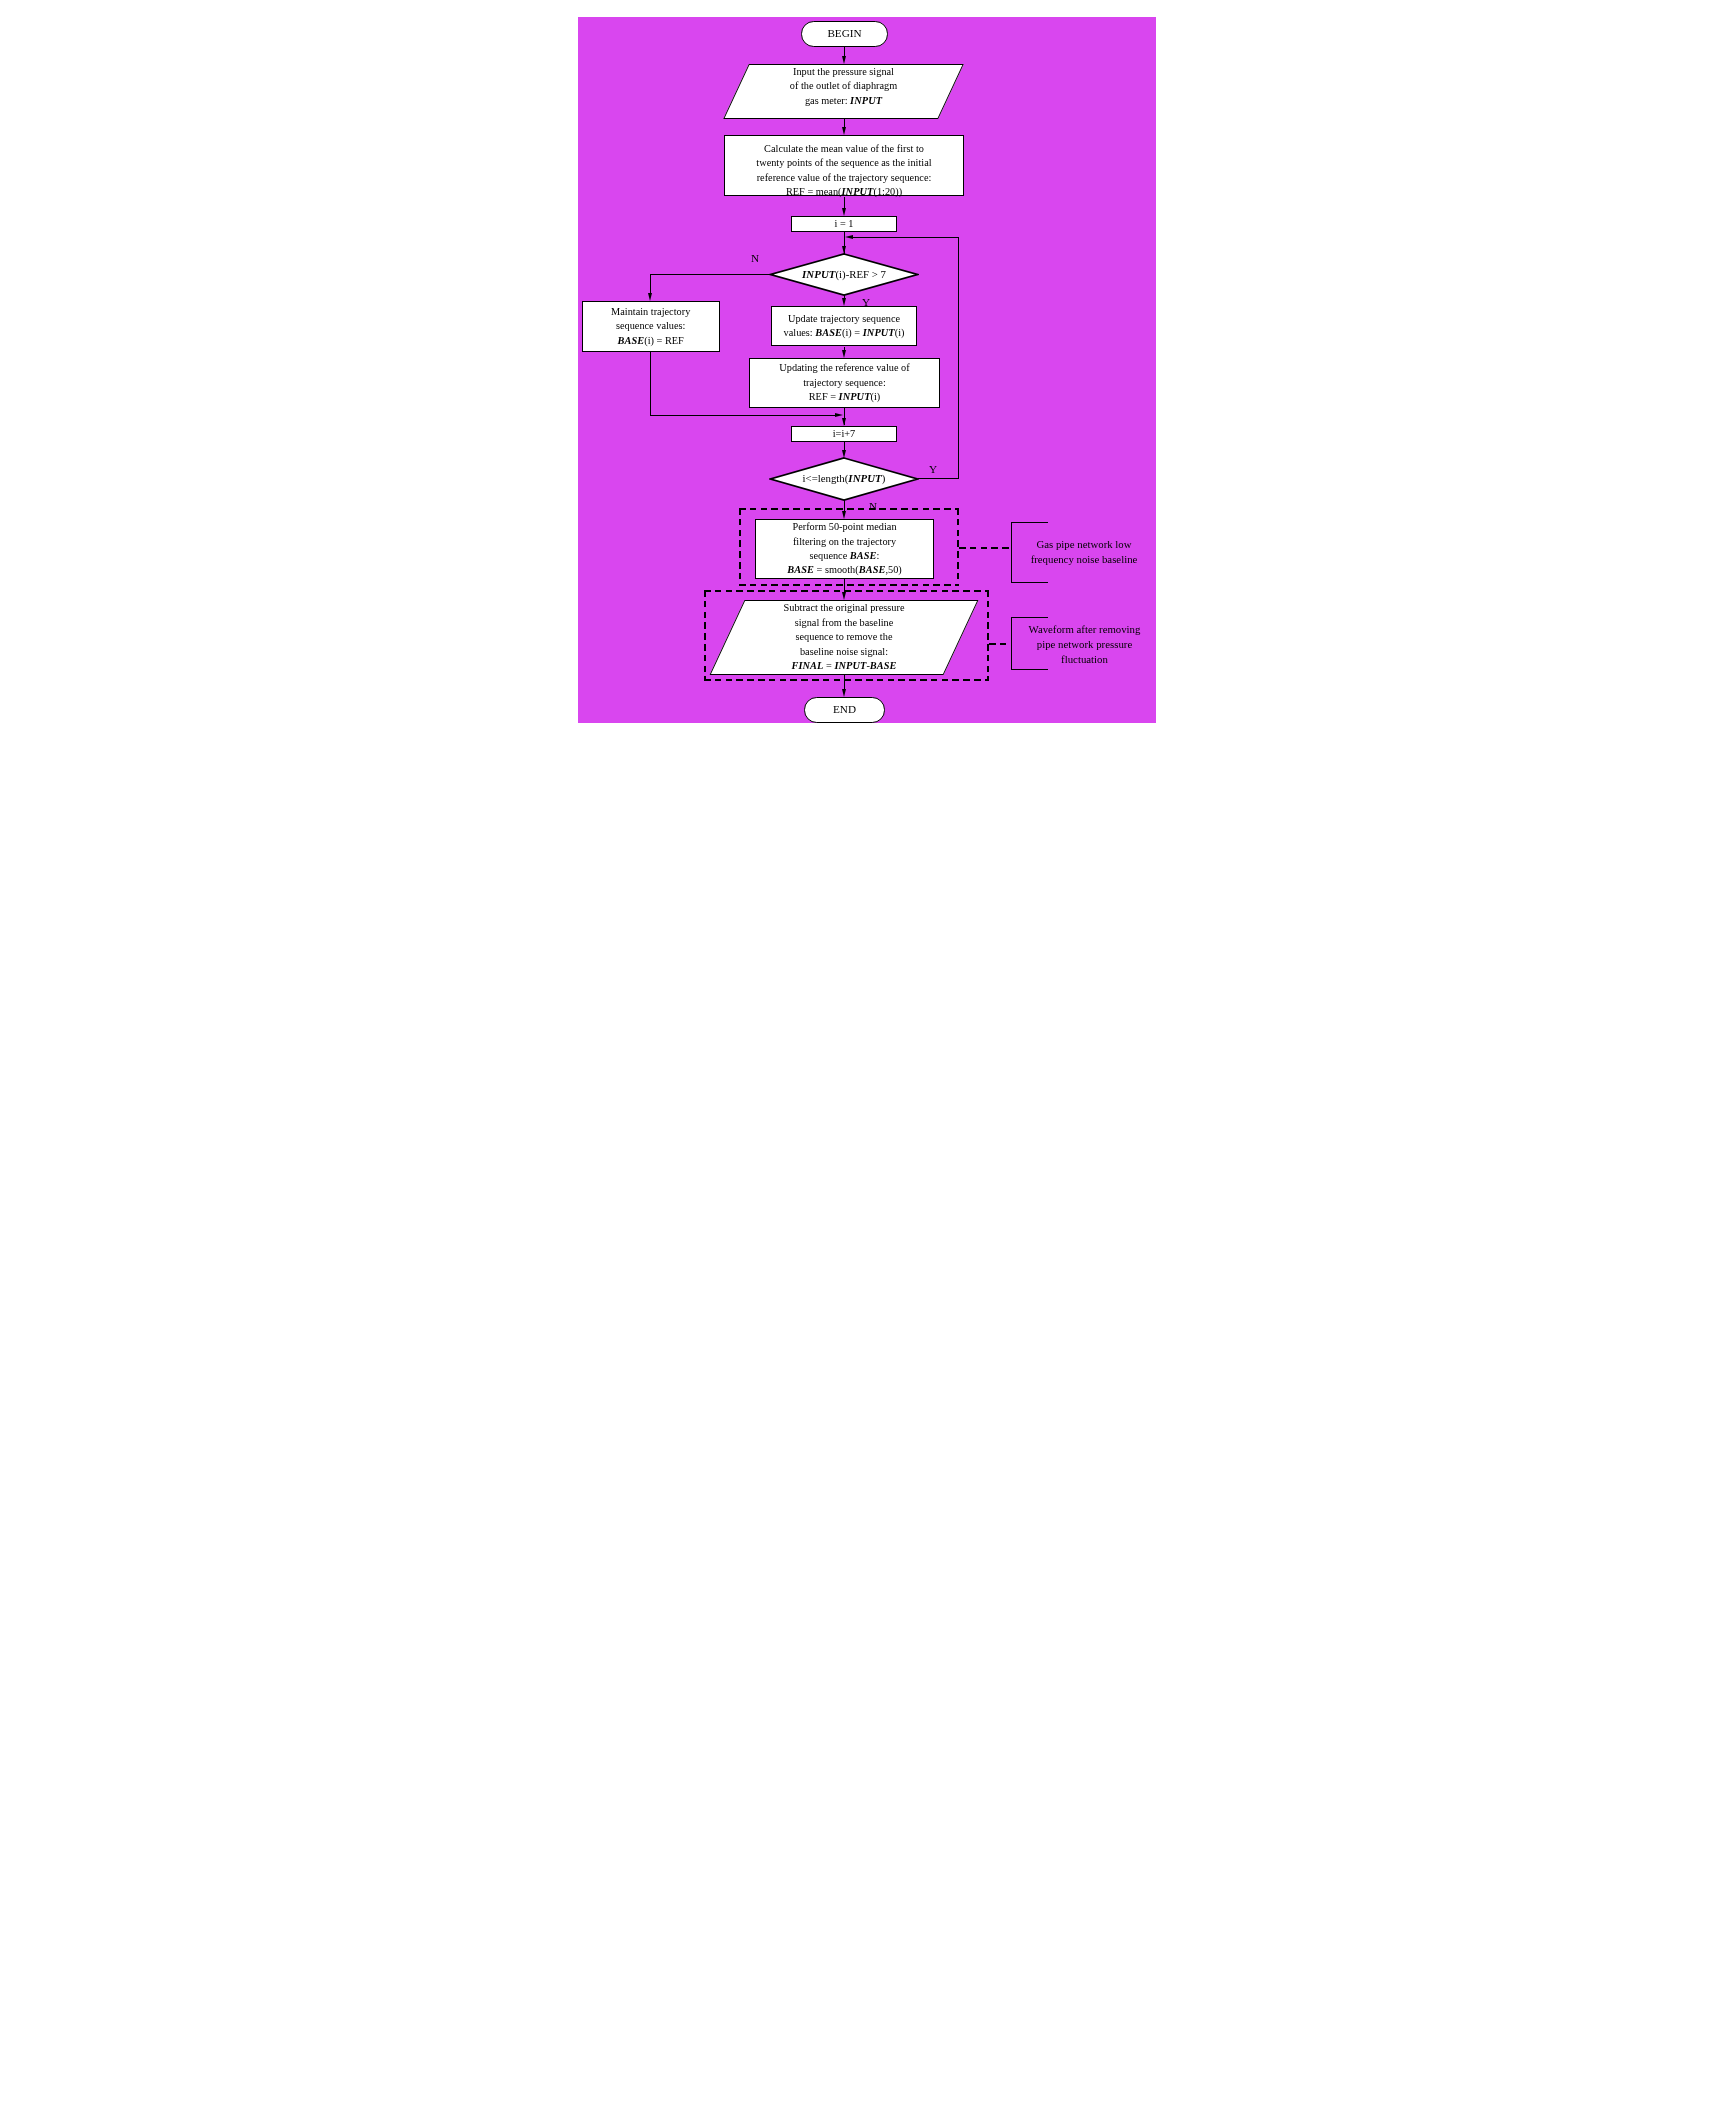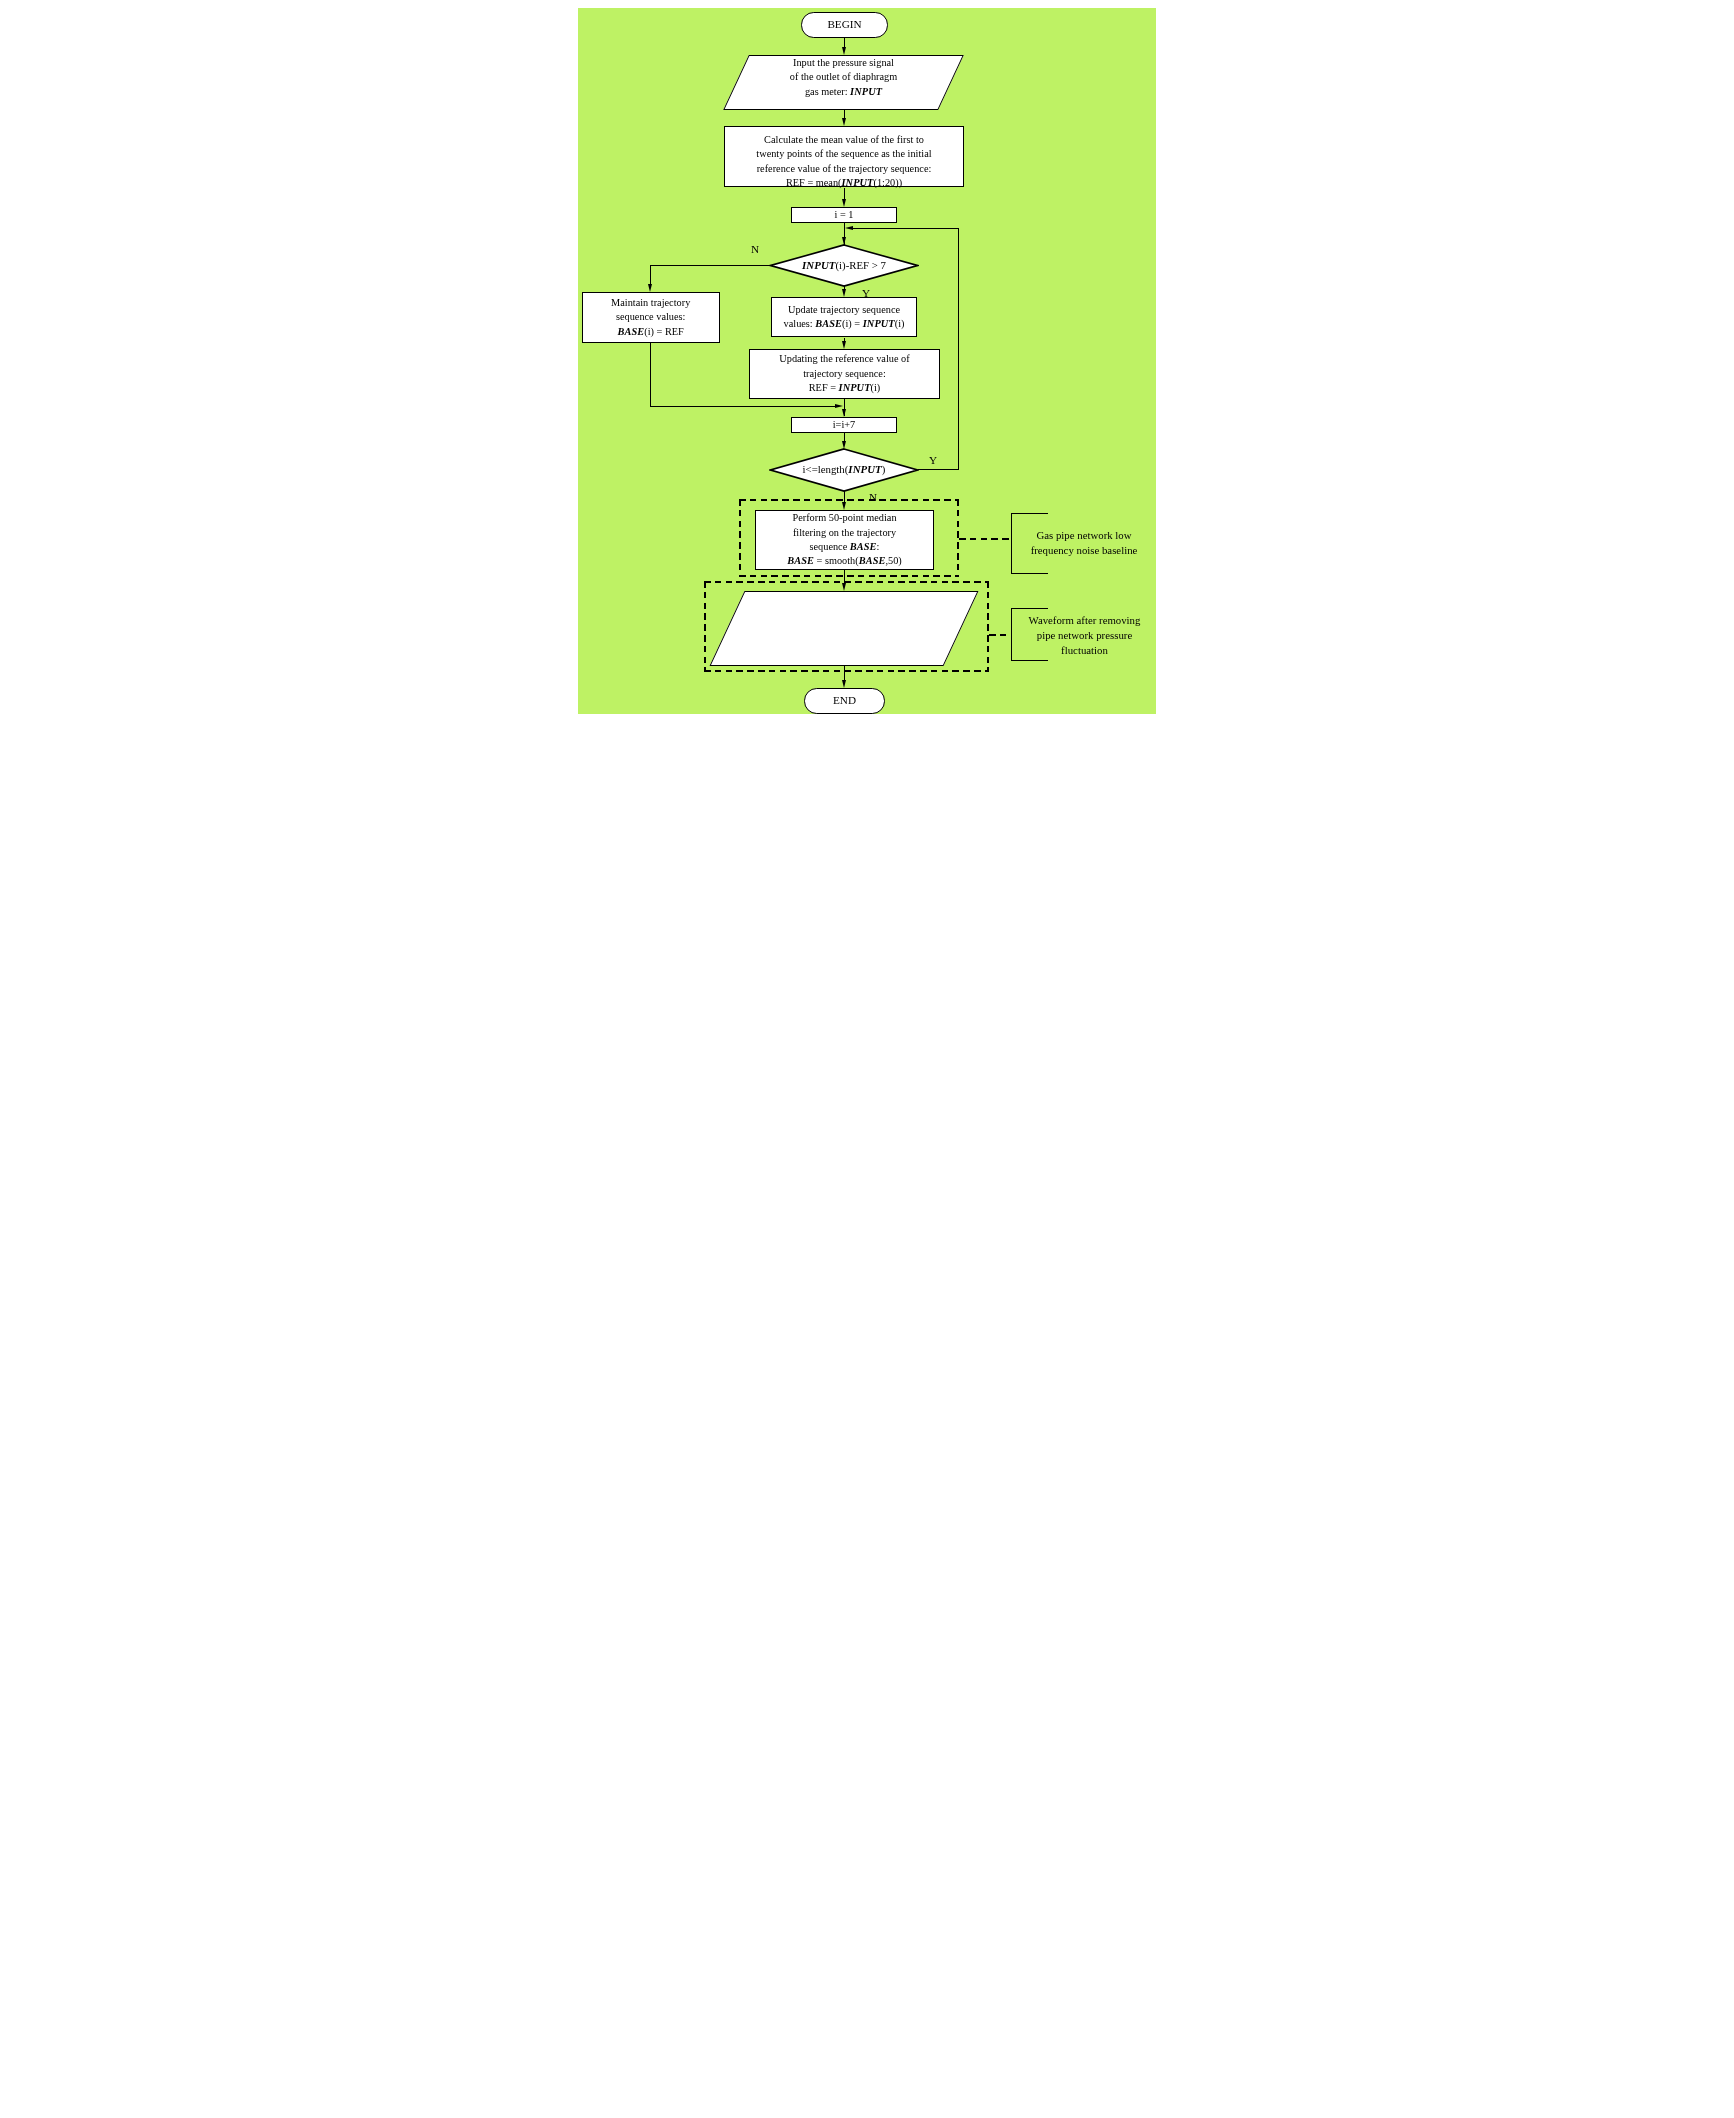--- a/index.html
+++ b/index.html
@@ -1,16 +1,16 @@
 <!DOCTYPE html>
 <html style="font-size:7.5px"><head>
 <meta charset="utf-8">
 <style>
   html,body{margin:0;padding:0;background:#fff}
-  #fc{position:relative;width:578px;height:706px;background:#bef264;margin:8px auto;overflow:hidden}
+  #fc{position:relative;width:578px;height:706px;background:#d946ef;margin:17px auto;overflow:hidden}
 
   .node{position:absolute;border:1.4px solid #000;background:#fff;box-sizing:border-box}
   .stadium{border-radius:12.7px}
 
   .txt{position:absolute;display:flex;flex-direction:column;justify-content:center;align-items:center;
        font-family:"Liberation Serif","DejaVu Serif",serif;color:#000;font-size:10.3px;text-align:center}
   .txt div{white-space:nowrap;line-height:1.40}
   .fs-big{font-size:11.2px}
   .fs-dia{font-size:10.8px}
 
@@ -148,20 +148,27 @@
   <div class="node" style="left:177px;top:502px;width:179px;height:60px"></div>
   <div class="txt" style="left:177px;top:502px;width:179px;height:60px">
     <div>Perform 50-point median</div>
     <div>filtering on the trajectory</div>
     <div>sequence <b><i>BASE</i></b>:</div>
     <div><b><i>BASE</i></b> = smooth(<b><i>BASE</i></b>,50)</div>
   </div>
 
   <div style="position:absolute;left:135px;top:583px;width:262px;height:75px">
     <div class="skew" style="left:14px;right:14px"></div>
+  </div>
+  <div class="txt" style="left:135px;top:583px;width:262px;height:75px">
+    <div>Subtract the original pressure</div>
+    <div>signal from the baseline</div>
+    <div>sequence to remove the</div>
+    <div>baseline noise signal:</div>
+    <div><b><i>FINAL</i></b> = <b><i>INPUT</i></b>-<b><i>BASE</i></b></div>
   </div>
 
   <div class="node stadium" style="left:226px;top:680px;width:81px;height:26px"></div>
   <div class="txt fs-big" style="left:226px;top:680px;width:81px;height:26px">
     <div>END</div>
   </div>
 
   <div class="arr arr-d" style="left:264px;top:39px"></div>
   <div class="arr arr-d" style="left:264px;top:110px"></div>
   <div class="arr arr-d" style="left:264px;top:191px"></div>

